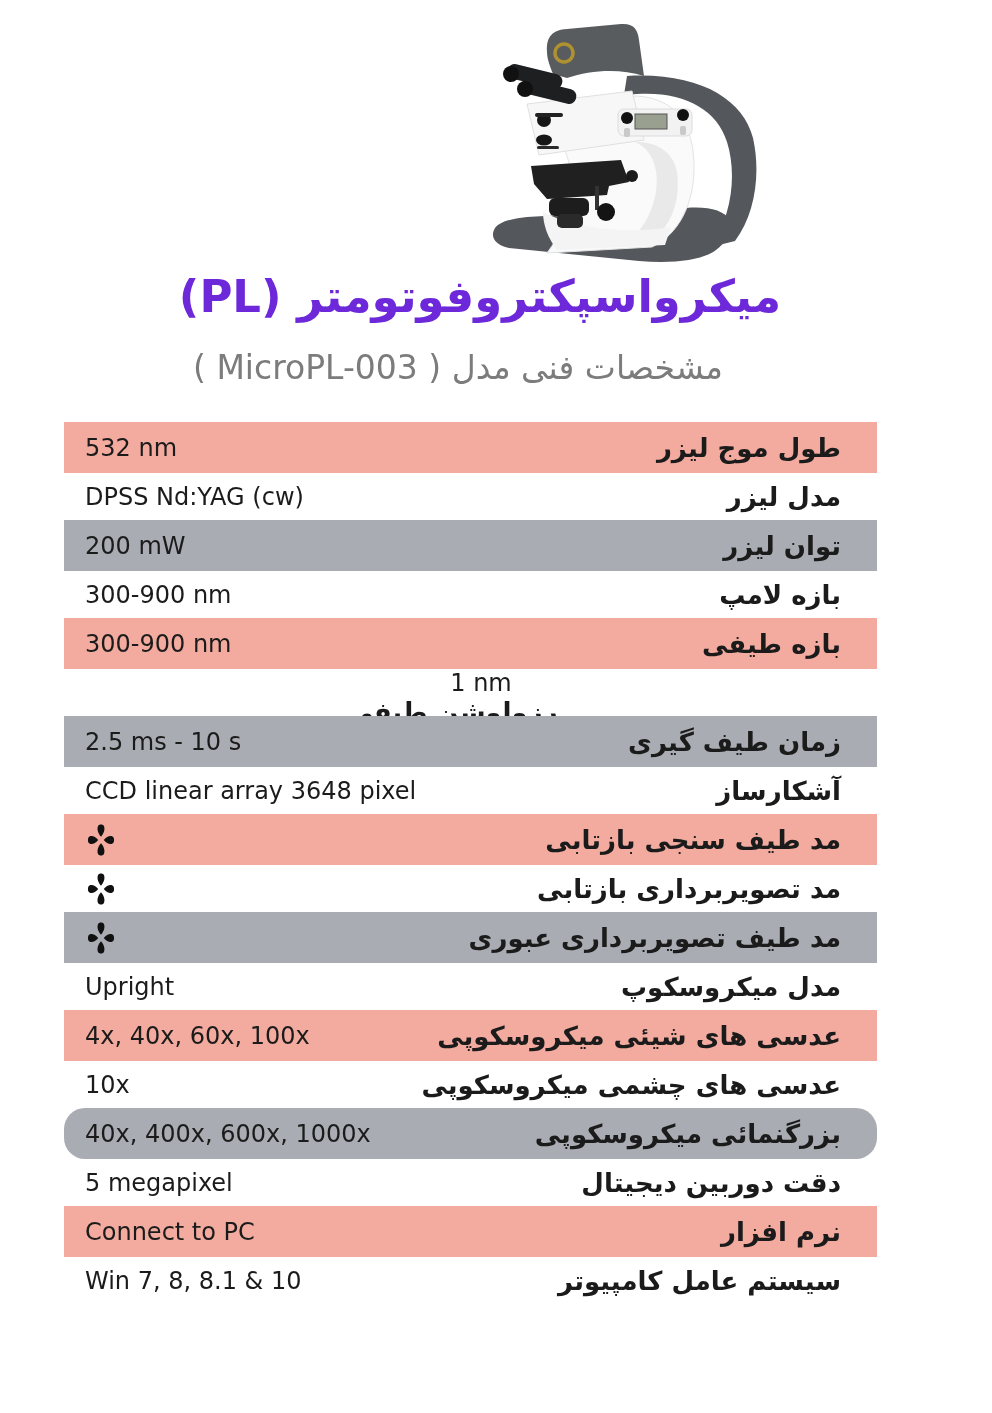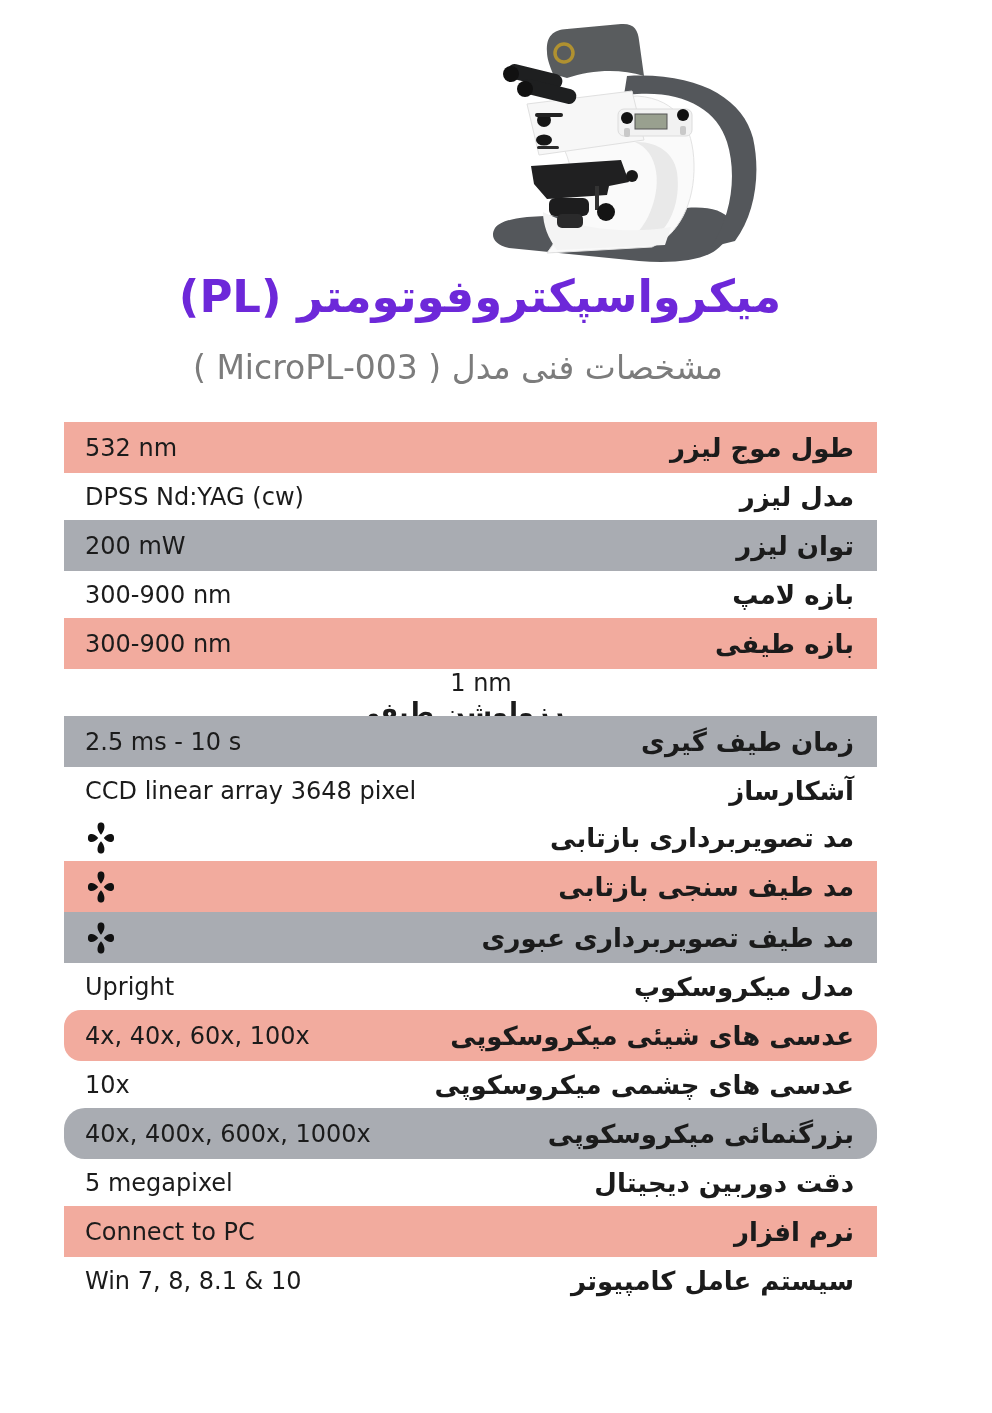--- a/index.html
+++ b/index.html
@@ -58,21 +58,21 @@
   .spec-row.colored { height: 51px; }
   .spec-value {
     padding-left: 21px;
     font-size: 24px;
     color: #1b1b1b;
     white-space: nowrap;
     display: flex;
     align-items: center;
   }
   .spec-label {
-    padding-right: 23px;
+    padding-right: 36px;
     font-size: 26px;
     font-weight: 700;
     color: #1b1b1b;
     white-space: nowrap;
   }
   .check-icon-svg { display:block; }
 </style>
 </head>
 <body>
 
@@ -156,68 +156,68 @@
         <div class="spec-value">1 nm</div>
         <div class="spec-label" dir="rtl">رزولوشن طیفی</div>
       </div>
       <div class="spec-row colored" style="background: rgb(169, 172, 178);">
         <div class="spec-value">2.5 ms - 10 s</div>
         <div class="spec-label" dir="rtl">زمان طیف گیری</div>
       </div>
       <div class="spec-row" style="background: transparent;">
         <div class="spec-value">CCD linear array 3648 pixel</div>
         <div class="spec-label" dir="rtl">آشکارساز</div>
+      </div>
+      <div class="spec-row colored" style="background: rgb(242, 171, 158);">
+        <div class="spec-value">
+          <svg class="check-icon-svg" width="32" height="38" viewBox="0 0 40 40" preserveAspectRatio="none" xmlns="http://www.w3.org/2000/svg">
+            <defs>
+              <path id="petal" d="M20,16.5 C15.5,12.5 14.5,7 17,4.5 C18,3.4 22,3.4 23,4.5 C25.5,7 24.5,12.5 20,16.5 Z" fill="#111111"></path>
+            </defs>
+            <use href="#petal"></use>
+            <use href="#petal" transform="rotate(90 20 20)"></use>
+            <use href="#petal" transform="rotate(180 20 20)"></use>
+            <use href="#petal" transform="rotate(270 20 20)"></use>
+          </svg>
+        </div>
+        <div class="spec-label" dir="rtl">مد  طیف سنجی بازتابی</div>
       </div>
       <div class="spec-row" style="background: transparent;">
         <div class="spec-value">
           <svg class="check-icon-svg" width="32" height="38" viewBox="0 0 40 40" preserveAspectRatio="none" xmlns="http://www.w3.org/2000/svg">
             <defs>
               <path id="petal" d="M20,16.5 C15.5,12.5 14.5,7 17,4.5 C18,3.4 22,3.4 23,4.5 C25.5,7 24.5,12.5 20,16.5 Z" fill="#111111"></path>
             </defs>
             <use href="#petal"></use>
             <use href="#petal" transform="rotate(90 20 20)"></use>
             <use href="#petal" transform="rotate(180 20 20)"></use>
             <use href="#petal" transform="rotate(270 20 20)"></use>
           </svg>
         </div>
         <div class="spec-label" dir="rtl">مد  تصویربرداری بازتابی</div>
-      </div>
-      <div class="spec-row colored" style="background: rgb(242, 171, 158);">
-        <div class="spec-value">
-          <svg class="check-icon-svg" width="32" height="38" viewBox="0 0 40 40" preserveAspectRatio="none" xmlns="http://www.w3.org/2000/svg">
-            <defs>
-              <path id="petal" d="M20,16.5 C15.5,12.5 14.5,7 17,4.5 C18,3.4 22,3.4 23,4.5 C25.5,7 24.5,12.5 20,16.5 Z" fill="#111111"></path>
-            </defs>
-            <use href="#petal"></use>
-            <use href="#petal" transform="rotate(90 20 20)"></use>
-            <use href="#petal" transform="rotate(180 20 20)"></use>
-            <use href="#petal" transform="rotate(270 20 20)"></use>
-          </svg>
-        </div>
-        <div class="spec-label" dir="rtl">مد  طیف سنجی بازتابی</div>
       </div>
       <div class="spec-row colored" style="background: rgb(169, 172, 178);">
         <div class="spec-value">
           <svg class="check-icon-svg" width="32" height="38" viewBox="0 0 40 40" preserveAspectRatio="none" xmlns="http://www.w3.org/2000/svg">
             <defs>
               <path id="petal" d="M20,16.5 C15.5,12.5 14.5,7 17,4.5 C18,3.4 22,3.4 23,4.5 C25.5,7 24.5,12.5 20,16.5 Z" fill="#111111"></path>
             </defs>
             <use href="#petal"></use>
             <use href="#petal" transform="rotate(90 20 20)"></use>
             <use href="#petal" transform="rotate(180 20 20)"></use>
             <use href="#petal" transform="rotate(270 20 20)"></use>
           </svg>
         </div>
         <div class="spec-label" dir="rtl">مد  طیف تصویربرداری عبوری</div>
       </div>
       <div class="spec-row" style="background: transparent;">
         <div class="spec-value">Upright</div>
         <div class="spec-label" dir="rtl">مدل میکروسکوپ</div>
       </div>
-      <div class="spec-row colored" style="background: rgb(242, 171, 158); border-radius: 17px;">
+      <div class="spec-row colored" style="background: rgb(242, 171, 158);">
         <div class="spec-value">4x, 40x, 60x, 100x</div>
         <div class="spec-label" dir="rtl">عدسی های شیئی میکروسکوپی</div>
       </div>
       <div class="spec-row" style="background: transparent;">
         <div class="spec-value">10x</div>
         <div class="spec-label" dir="rtl">عدسی های چشمی میکروسکوپی</div>
       </div>
       <div class="spec-row colored" style="background: rgb(169, 172, 178); border-radius: 21px;">
         <div class="spec-value">40x, 400x, 600x, 1000x</div>
         <div class="spec-label" dir="rtl">بزرگنمائی میکروسکوپی</div>

